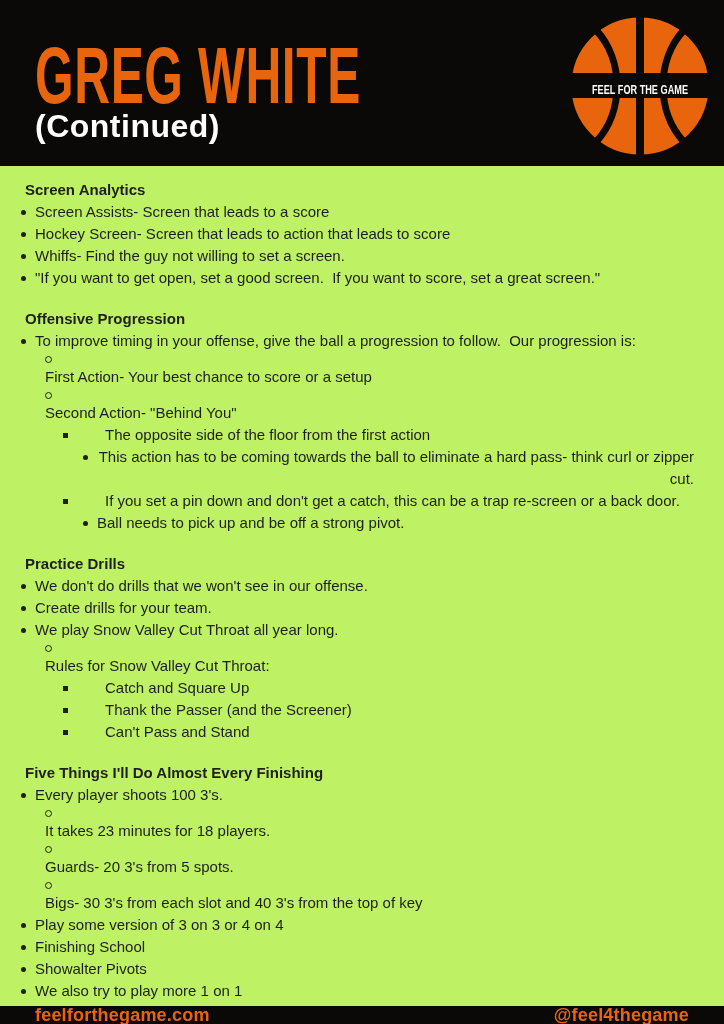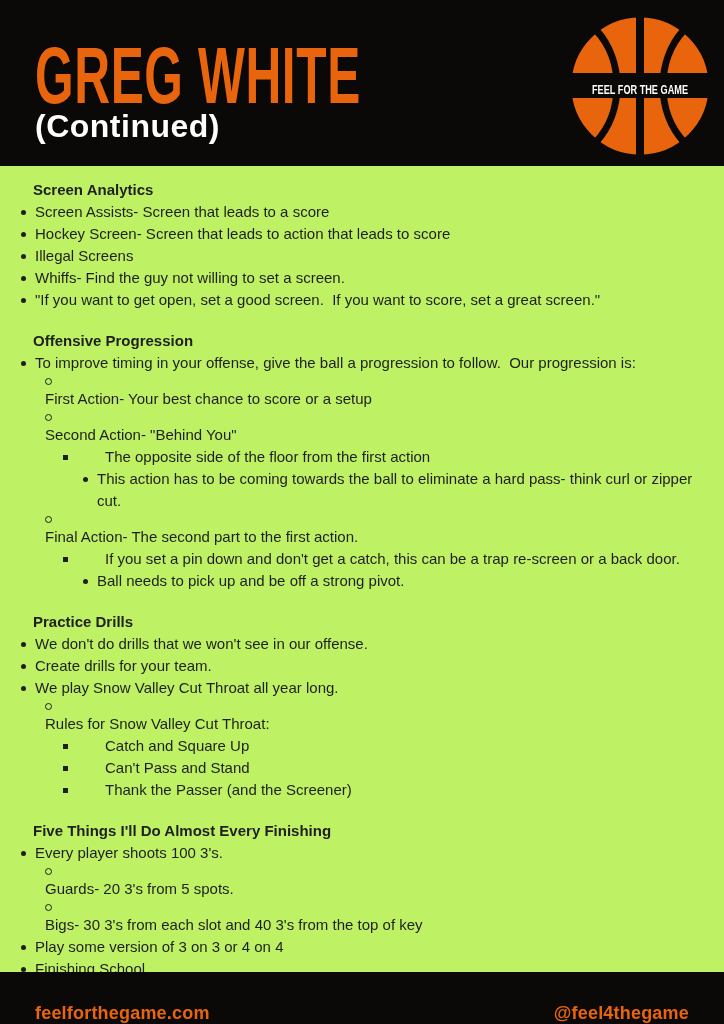--- a/index.html
+++ b/index.html
@@ -20,38 +20,38 @@
     transform:scaleX(0.62); transform-origin:left top;
   }
   .hdr-sub {
     position:absolute; left:35px; top:108px;
     font-size:32px; font-weight:700; color:#ffffff; letter-spacing:0.5px;
   }
   .logo { position:absolute; top:11px; right:10px; width:148px; height:148px; }
   
   .main { padding:13px 30px 0 17px; }
   .sec-heading {
-    margin:19px 0 0 16px; font-size:15px; font-weight:700;
+    margin:19px 0 0 8px; font-size:15px; font-weight:700;
     color:#1f1f1f; line-height:22px;
   }
   .sec:first-child .sec-heading { margin-top:0; }
-  .li { display:flex; align-items:flex-start; color:#1f1f1f; }
+  .li { display:flex; align-items:flex-start; color:#1f1f1f;text-align:right; }
   .li .txt { font-size:15px; line-height:22px; white-space:pre-wrap; }
   .bullet { flex:0 0 14px; width:14px; height:22px; display:flex; align-items:center; }
   .b1::before, .b4::before { content:""; width:5px; height:5px; border-radius:50%; background:#1f1f1f; }
   .b2::before { content:""; width:5px; height:5px; border-radius:50%; border:1.5px solid #1f1f1f; background:transparent; }
   .b3::before { content:""; width:5px; height:5px; background:#1f1f1f; }
   .lvl1 { margin-left:4px; }
   .lvl2 { margin-left:28px;flex-direction:column; }
   .lvl3 { margin-left:46px;gap:28px; }
   .lvl4 { margin-left:66px; }
   
   .ftr {
-    position:absolute; left:0; right:0; bottom:0; height:52px;
-    background:#0b0908; display:flex; align-items:flex-end;
+    position:absolute; left:0; right:0; bottom:0; height:18px;
+    background:#0b0908; display:flex; align-items:center;
     justify-content:space-between; padding:0 35px; box-sizing:border-box;
   }
   .ftr span { color:#e8650e; font-size:18px; font-weight:700; letter-spacing:0.2px; }
 </style>
 </head>
 <body>
 
 <div class="page">
 
   <header class="hdr">
@@ -76,24 +76,20 @@
         <div class="li lvl1">
           <span class="bullet b1"></span>
           <span class="txt">Screen Assists- Screen that leads to a score</span>
         </div>
         <div class="li lvl1">
           <span class="bullet b1"></span>
           <span class="txt">Hockey Screen- Screen that leads to action that leads to score</span>
         </div>
         <div class="li lvl1">
           <span class="bullet b1"></span>
-          <span class="txt">Illegal Screens</span>
-        </div>
-        <div class="li lvl1">
-          <span class="bullet b1"></span>
           <span class="txt">Whiffs- Find the guy not willing to set a screen.</span>
         </div>
         <div class="li lvl1">
           <span class="bullet b1"></span>
           <span class="txt">"If you want to get open, set a good screen.  If you want to score, set a great screen."</span>
         </div>
       </section>
       <section class="sec">
         <h2 class="sec-heading">Offensive Progression</h2>
         <div class="li lvl1">
@@ -109,24 +105,20 @@
           <span class="txt">Second Action- "Behind You"</span>
         </div>
         <div class="li lvl3">
           <span class="bullet b3"></span>
           <span class="txt">The opposite side of the floor from the first action</span>
         </div>
         <div class="li lvl4">
           <span class="bullet b4"></span>
           <span class="txt">This action has to be coming towards the ball to eliminate a hard pass- think curl or zipper cut.</span>
         </div>
-        <div class="li lvl2">
-          <span class="bullet b2"></span>
-          <span class="txt">Final Action- The second part to the first action.</span>
-        </div>
         <div class="li lvl3">
           <span class="bullet b3"></span>
           <span class="txt">If you set a pin down and don't get a catch, this can be a trap re-screen or a back door.</span>
         </div>
         <div class="li lvl4">
           <span class="bullet b4"></span>
           <span class="txt">Ball needs to pick up and be off a strong pivot.</span>
         </div>
       </section>
       <section class="sec">
@@ -146,32 +138,36 @@
         <div class="li lvl2">
           <span class="bullet b2"></span>
           <span class="txt">Rules for Snow Valley Cut Throat:</span>
         </div>
         <div class="li lvl3">
           <span class="bullet b3"></span>
           <span class="txt">Catch and Square Up</span>
         </div>
         <div class="li lvl3">
           <span class="bullet b3"></span>
+          <span class="txt">Thank the Passer (and the Screener)</span>
+        </div>
+        <div class="li lvl3">
+          <span class="bullet b3"></span>
           <span class="txt">Can't Pass and Stand</span>
         </div>
-        <div class="li lvl3">
-          <span class="bullet b3"></span>
-          <span class="txt">Thank the Passer (and the Screener)</span>
-        </div>
       </section>
       <section class="sec">
         <h2 class="sec-heading">Five Things I'll Do Almost Every Finishing</h2>
         <div class="li lvl1">
           <span class="bullet b1"></span>
           <span class="txt">Every player shoots 100 3's.</span>
+        </div>
+        <div class="li lvl2">
+          <span class="bullet b2"></span>
+          <span class="txt">It takes 23 minutes for 18 players.</span>
         </div>
         <div class="li lvl2">
           <span class="bullet b2"></span>
           <span class="txt">Guards- 20 3's from 5 spots.</span>
         </div>
         <div class="li lvl2">
           <span class="bullet b2"></span>
           <span class="txt">Bigs- 30 3's from each slot and 40 3's from the top of key</span>
         </div>
         <div class="li lvl1">

